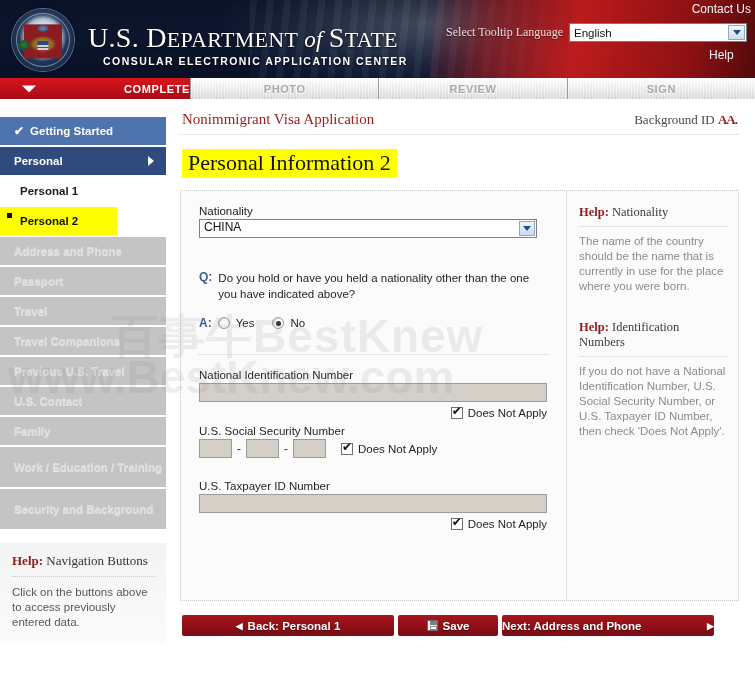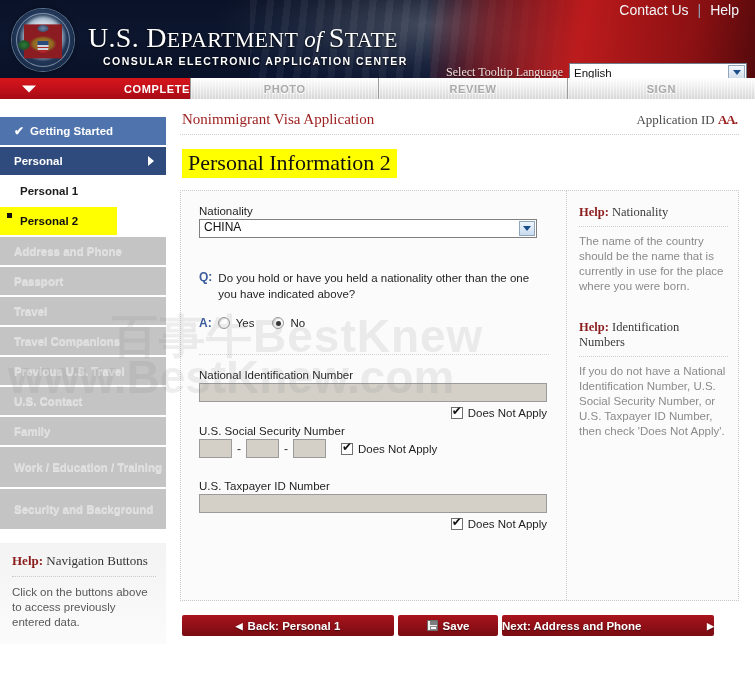--- a/index.html
+++ b/index.html
@@ -80,30 +80,30 @@
   .dos-title .sc { font-size: 22px; }
   .dos-title .of { font-style: italic; font-size: 23px; }
   .dos-sub {
     position: absolute; left: 103px; top: 55px;
     color: #ffffff; font-size: 10.5px; font-weight: bold; letter-spacing: 1.45px;
     text-shadow: 0 1px 2px rgba(0,0,0,.85);
     white-space: nowrap;
   }
 
   .toplinks {
-    position: absolute; right: 16px; top: 2px;
-    color: #eef2f7; font-size: 14px; white-space: nowrap;
-    display: flex; align-items: center; gap: 9px;
+    position: absolute; right: 4px; top: 2px;
+    color: #eef2f7; font-size: 12px; white-space: nowrap;
+    display: flex; align-items: center; gap: 9px; flex-direction: column;
   }
   .toplinks a { color: #f2f5f9; text-decoration: none; }
   .toplinks .sep { color: #8fa3bb; }
 
   .lang-wrap {
     position: absolute; right: 8px; top: 23px;
-    display: flex; align-items: center; gap: 6px; margin-top: 40px;
+    display: flex; align-items: center; gap: 6px;
   }
   .lang-label {
     font-family: "Liberation Serif", serif;
     color: #f2dede; font-size: 12px;
     text-shadow: 0 1px 1px rgba(0,0,0,.6);
     white-space: nowrap;
   }
   .lang-select {
     width: 178px; height: 19px;
     background: #ffffff;
@@ -418,21 +418,21 @@
         </div>
         <div class="h-body">Click on the buttons above to access previously entered data.</div>
       </div>
     </div>
 
     <div class="content">
 
       <div class="crumb-row">
         <div class="crumb-left">Nonimmigrant Visa Application</div>
         <div class="crumb-right">
-          <span>Application ID </span><span class="appid">AA.</span>
+          <span>Background ID </span><span class="appid">AA.</span>
         </div>
       </div>
 
       <div class="page-title">Personal Information 2</div>
 
       <div class="panel">
 
         <div class="panel-left">
 
           <div class="fld-label">Nationality</div>

